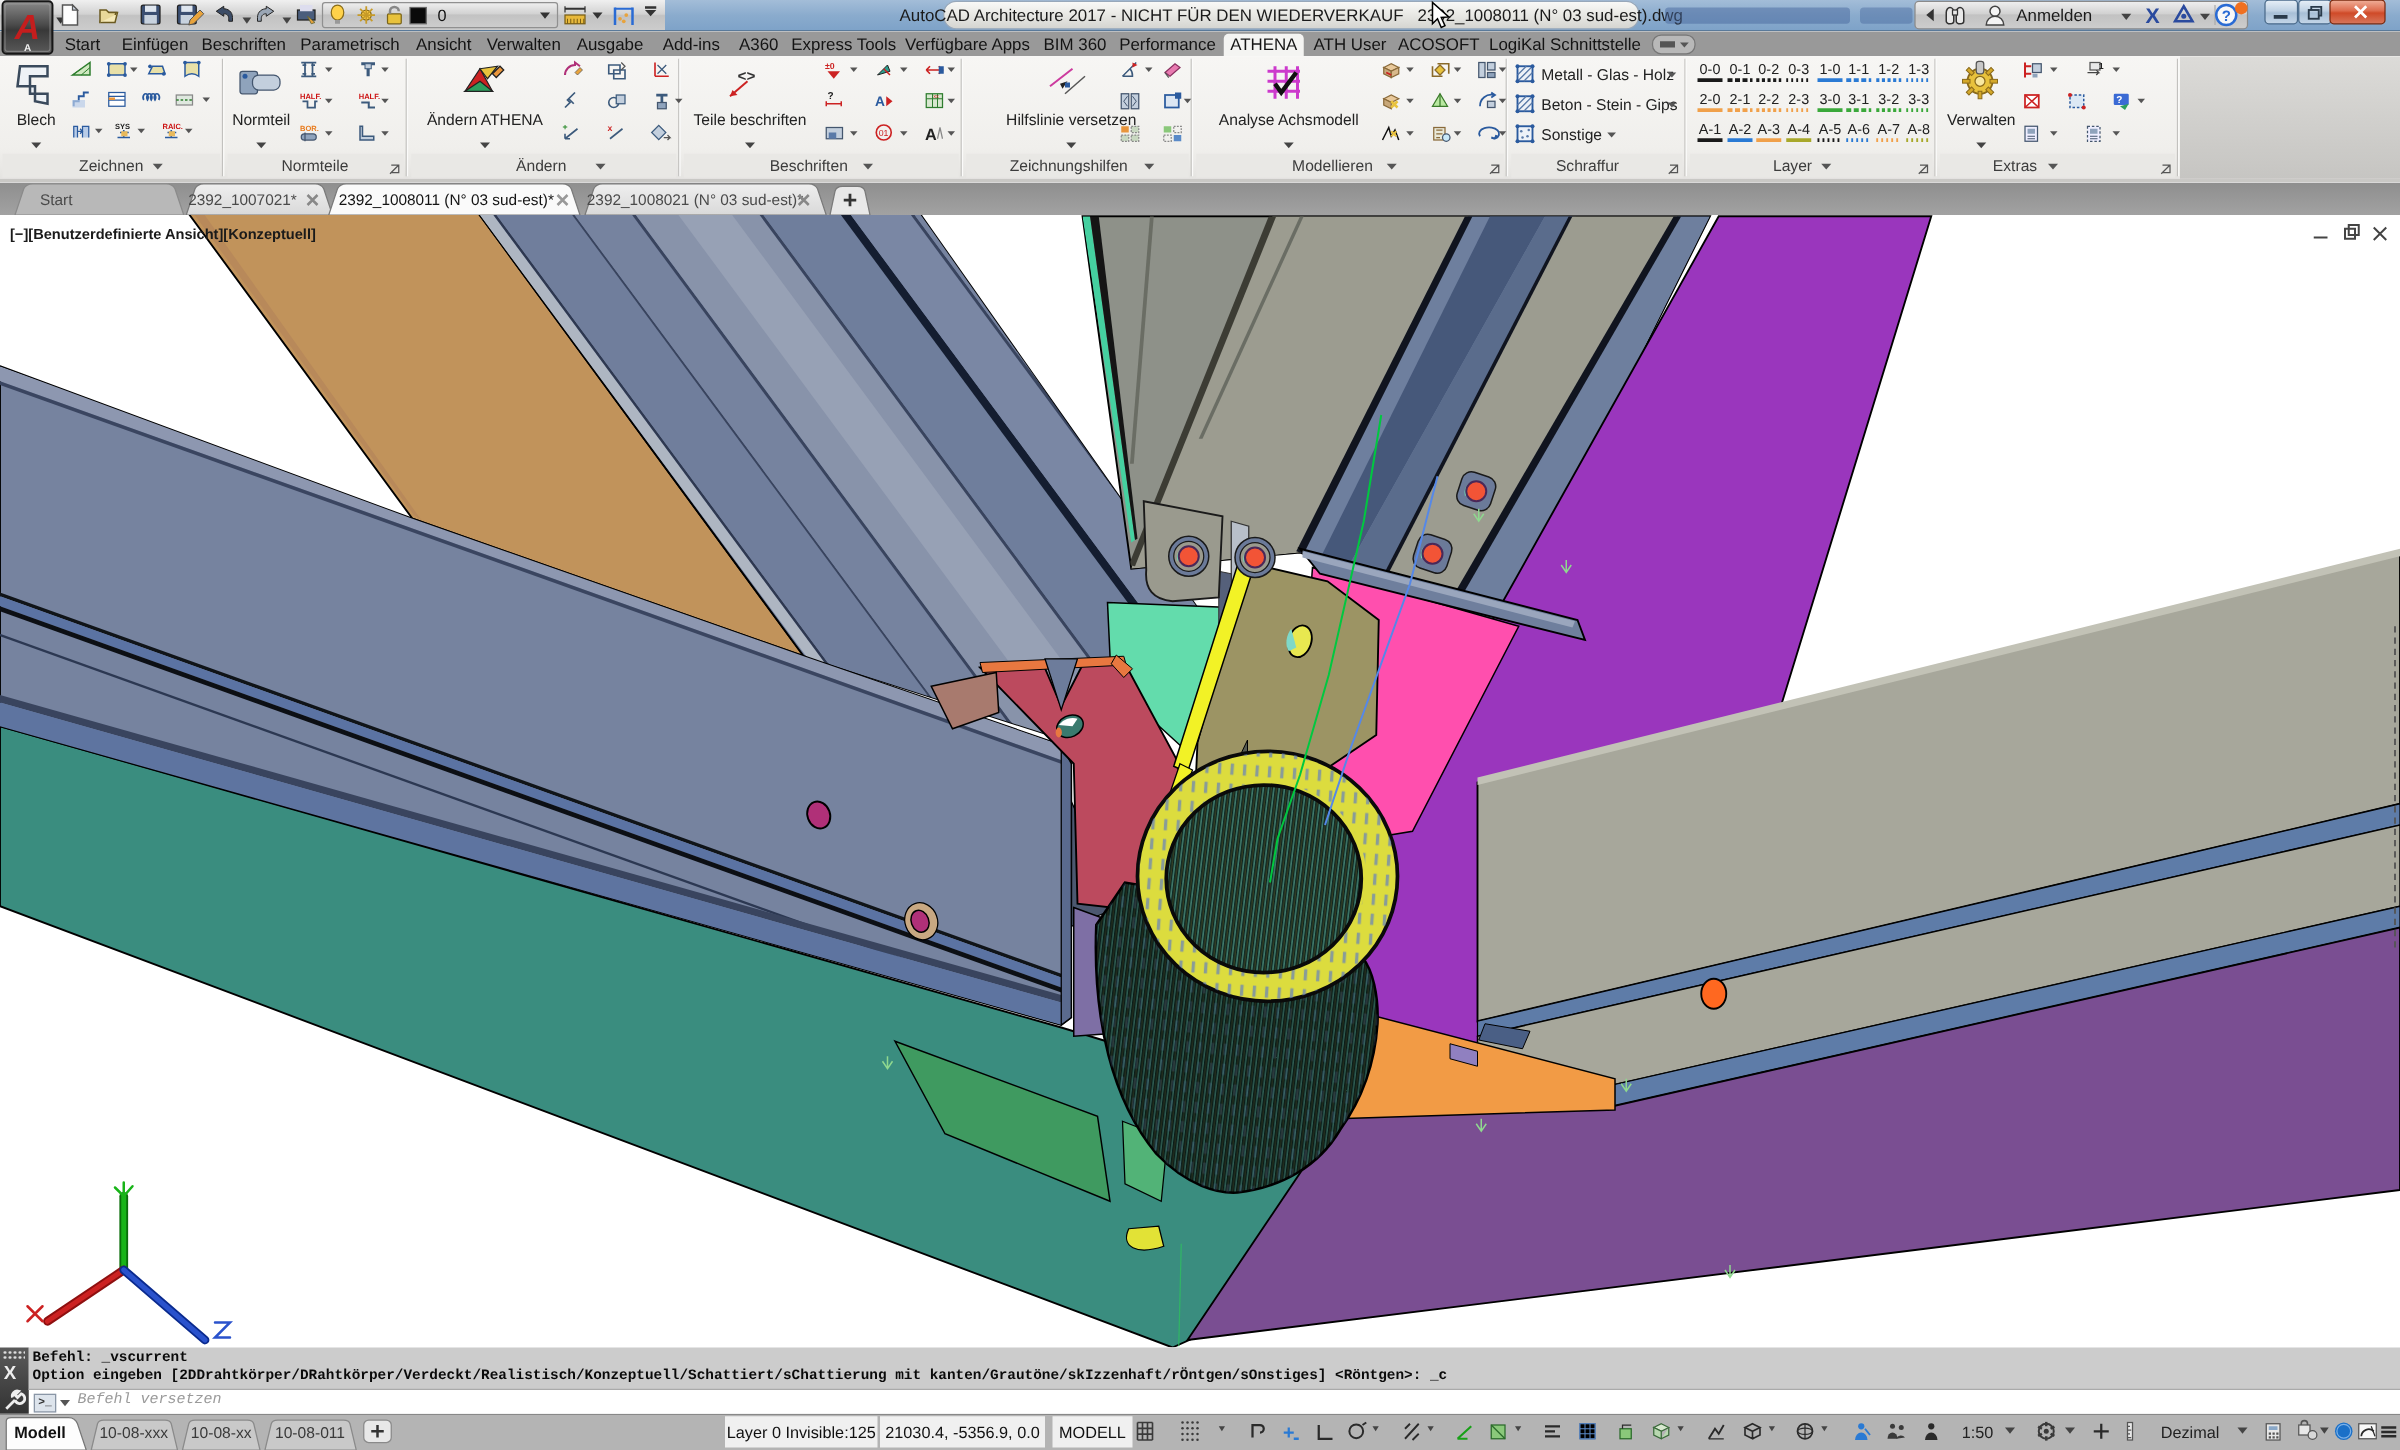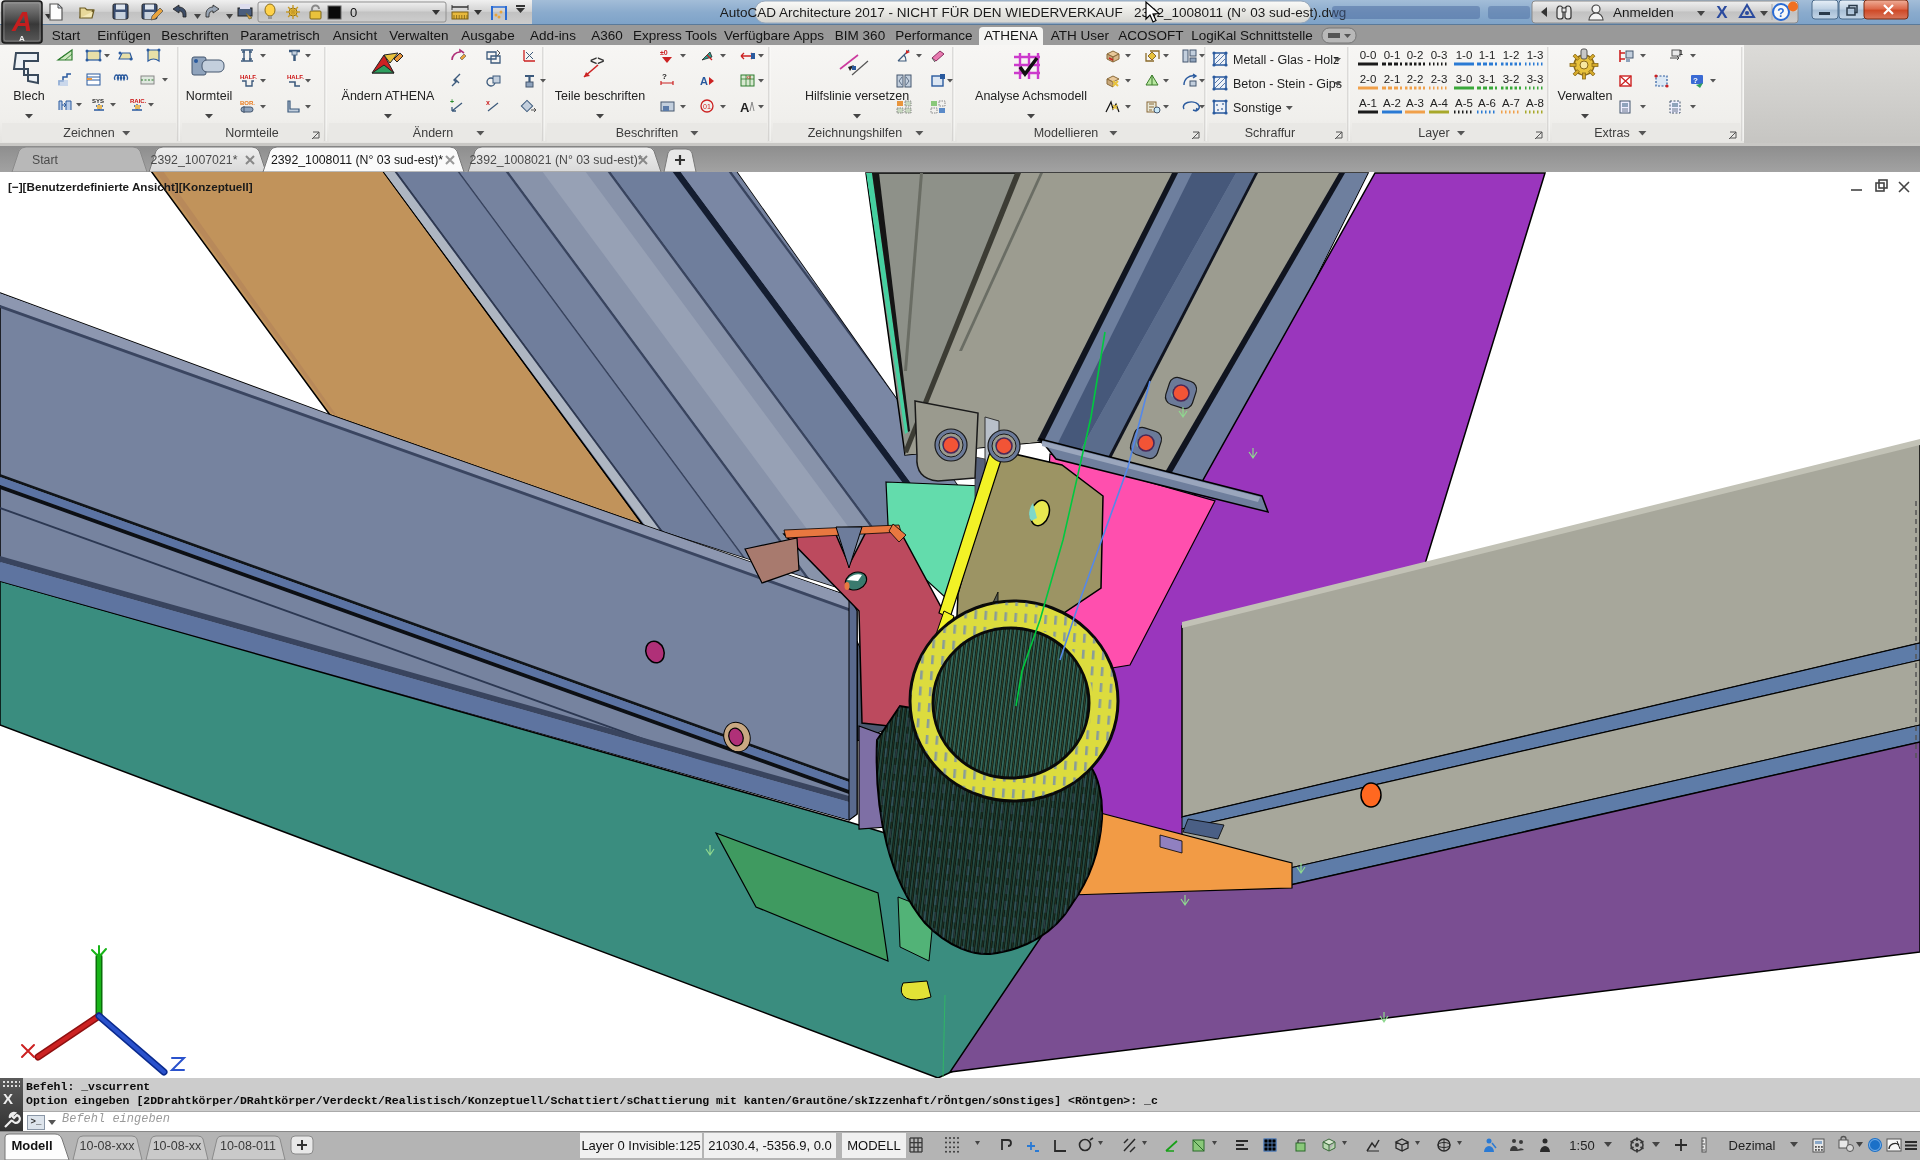--- a/index.html
+++ b/index.html
@@ -885,21 +885,21 @@
 <div style="position:absolute;left:0;top:0;width:23px;height:53px;background:linear-gradient(180deg,#5a5a5a,#333)">
 <div style="position:absolute;left:2px;top:2px;width:18px;height:8px;background-image:radial-gradient(circle,#ddd 1px,transparent 1.2px);background-size:4px 4px"></div>
 <div style="position:absolute;left:3px;top:12px;font:bold 15px 'Liberation Sans',sans-serif;color:#eee">X</div>
 <svg width="20" height="20" style="position:absolute;left:1px;top:33px">
           <path d="M4,16 L11,9 M11,9 a4,4 0 1 0 5,-5 l-3,3 l-2,-2 l3,-3 a4,4 0 0 0 -5,5" fill="none" stroke="#eee" stroke-width="2.2"></path>
         </svg>
 </div>
 <div style="position:absolute;left:23px;top:0;width:1897px;height:31px;background:#cccccc;border-bottom:1px solid #aaa;font:700 11.5px 'Liberation Mono',monospace;color:#0a0a0a;line-height:14px;padding:2px 0 0 3px;letter-spacing:0px">Befehl: _vscurrent<br>Option eingeben [2DDrahtkörper/DRahtkörper/Verdeckt/Realistisch/Konzeptuell/Schattiert/sChattierung mit kanten/Grautöne/skIzzenhaft/rÖntgen/sOnstiges] &lt;Röntgen&gt;: _c</div>
 <div style="position:absolute;left:27px;top:37px;width:16px;height:13px;background:#dde4ec;border:1px solid #8a96a6;font:700 9px 'Liberation Mono',monospace;color:#333;text-align:center;line-height:13px">&gt;_</div>
 <div style="position:absolute;left:48px;top:42px;width:0;height:0;border-left:4px solid transparent;border-right:4px solid transparent;border-top:5px solid #555"></div>
-<div style="position:absolute;left:62px;top:34px;font:italic 400 12px 'Liberation Mono',monospace;color:#9a9a9a">Befehl eingeben</div>
+<div style="position:absolute;left:62px;top:34px;font:italic 400 12px 'Liberation Mono',monospace;color:#9a9a9a">Befehl versetzen</div>
 </div>
 <svg width="1920" height="29" style="position:absolute;left:0;top:1131px" xmlns="http://www.w3.org/2000/svg">
       <rect width="1920" height="29" fill="#b4b4b4"></rect>
       <rect width="1920" height="1" fill="#888"></rect>
       <path d="M 5,29 L 5,6 Q 5,3 9,3 L 55,3 Q 60,3 62,8 L 69,29 Z" fill="#fdfdfd" stroke="#777"></path>
       <text x="32" y="19" font-family="Liberation Sans, sans-serif" font-size="13" font-weight="700" fill="#111" text-anchor="middle">Modell</text>
       <path d="M 73,29 L 78,8 Q 79,5 83,5 L 132,5 Q 136,5 137,8 L 142,29 Z" fill="#c9c9c9" stroke="#8a8a8a"></path>
       <text x="107" y="19" font-family="Liberation Sans, sans-serif" font-size="12.5" font-weight="400" fill="#3a3a3a" text-anchor="middle">10-08-xxx</text>
       <path d="M 146,29 L 151,8 Q 152,5 156,5 L 198,5 Q 202,5 203,8 L 208,29 Z" fill="#c9c9c9" stroke="#8a8a8a"></path>
       <text x="177" y="19" font-family="Liberation Sans, sans-serif" font-size="12.5" font-weight="400" fill="#3a3a3a" text-anchor="middle">10-08-xx</text>

